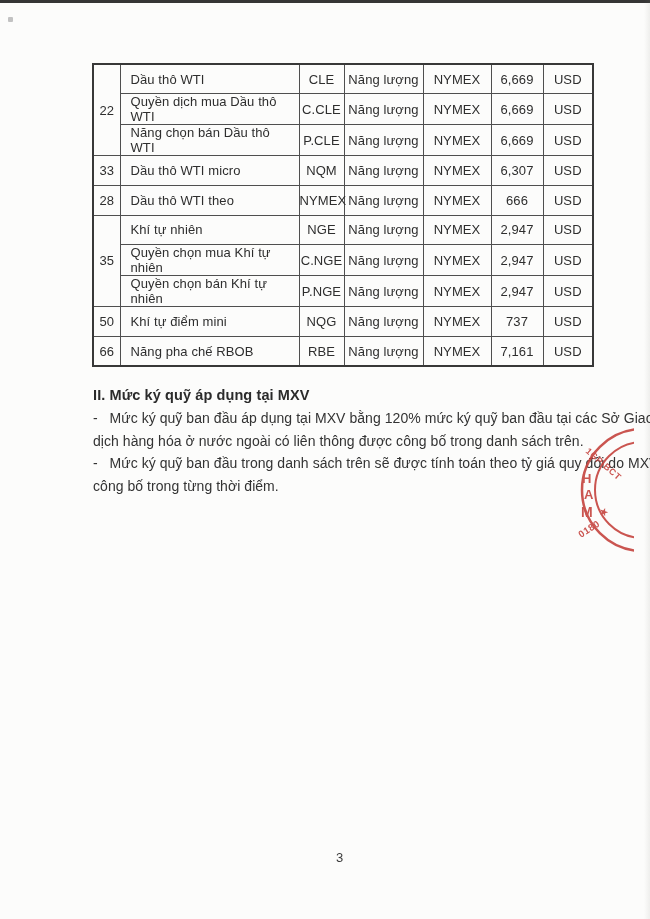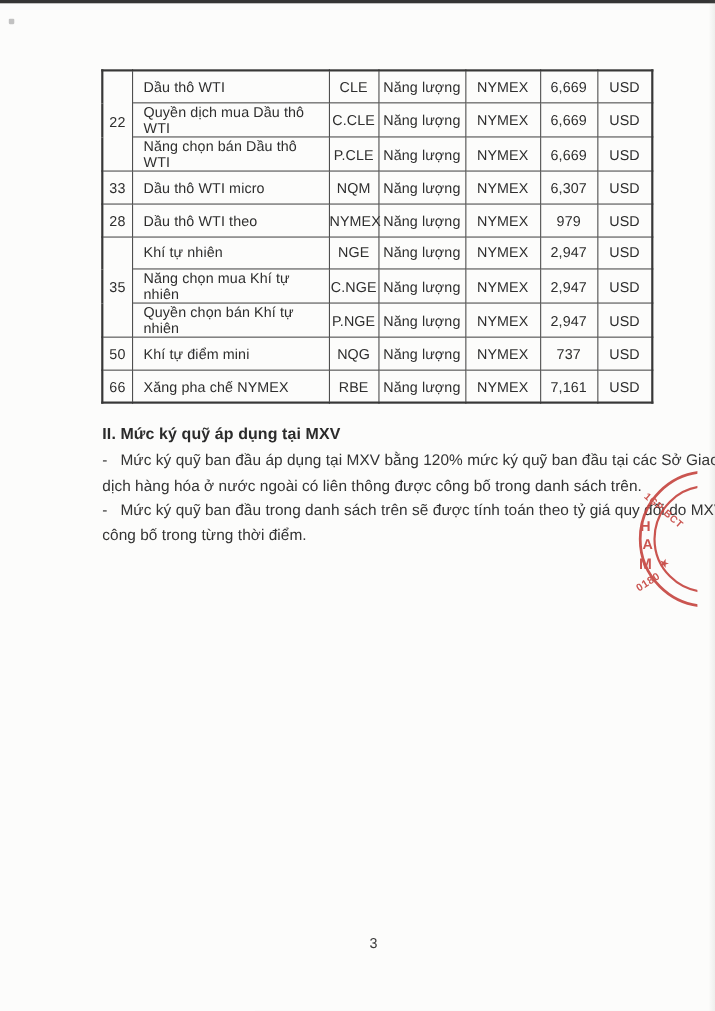--- a/index.html
+++ b/index.html
@@ -120,34 +120,34 @@
         <td>NYMEX</td>
         <td>6,307</td>
         <td>USD</td>
       </tr>
       <tr>
         <td>28</td>
         <td class="name">Dầu thô WTI theo</td>
         <td>NYMEX</td>
         <td>Năng lượng</td>
         <td>NYMEX</td>
-        <td>979</td>
+        <td>666</td>
         <td>USD</td>
       </tr>
       <tr>
         <td rowspan="3">35</td>
         <td class="name">Khí tự nhiên</td>
         <td>NGE</td>
         <td>Năng lượng</td>
         <td>NYMEX</td>
         <td>2,947</td>
         <td>USD</td>
       </tr>
       <tr>
-        <td class="name">Năng chọn mua Khí tự nhiên</td>
+        <td class="name">Quyền chọn mua Khí tự nhiên</td>
         <td>C.NGE</td>
         <td>Năng lượng</td>
         <td>NYMEX</td>
         <td>2,947</td>
         <td>USD</td>
       </tr>
       <tr>
         <td class="name">Quyền chọn bán Khí tự nhiên</td>
         <td>P.NGE</td>
         <td>Năng lượng</td>
@@ -159,21 +159,21 @@
         <td>50</td>
         <td class="name">Khí tự điểm mini</td>
         <td>NQG</td>
         <td>Năng lượng</td>
         <td>NYMEX</td>
         <td>737</td>
         <td>USD</td>
       </tr>
       <tr>
         <td>66</td>
-        <td class="name">Xăng pha chế NYMEX</td>
+        <td class="name">Năng pha chế RBOB</td>
         <td>RBE</td>
         <td>Năng lượng</td>
         <td>NYMEX</td>
         <td>7,161</td>
         <td>USD</td>
       </tr>
     </tbody>
   </table>
 
   <div class="section">

